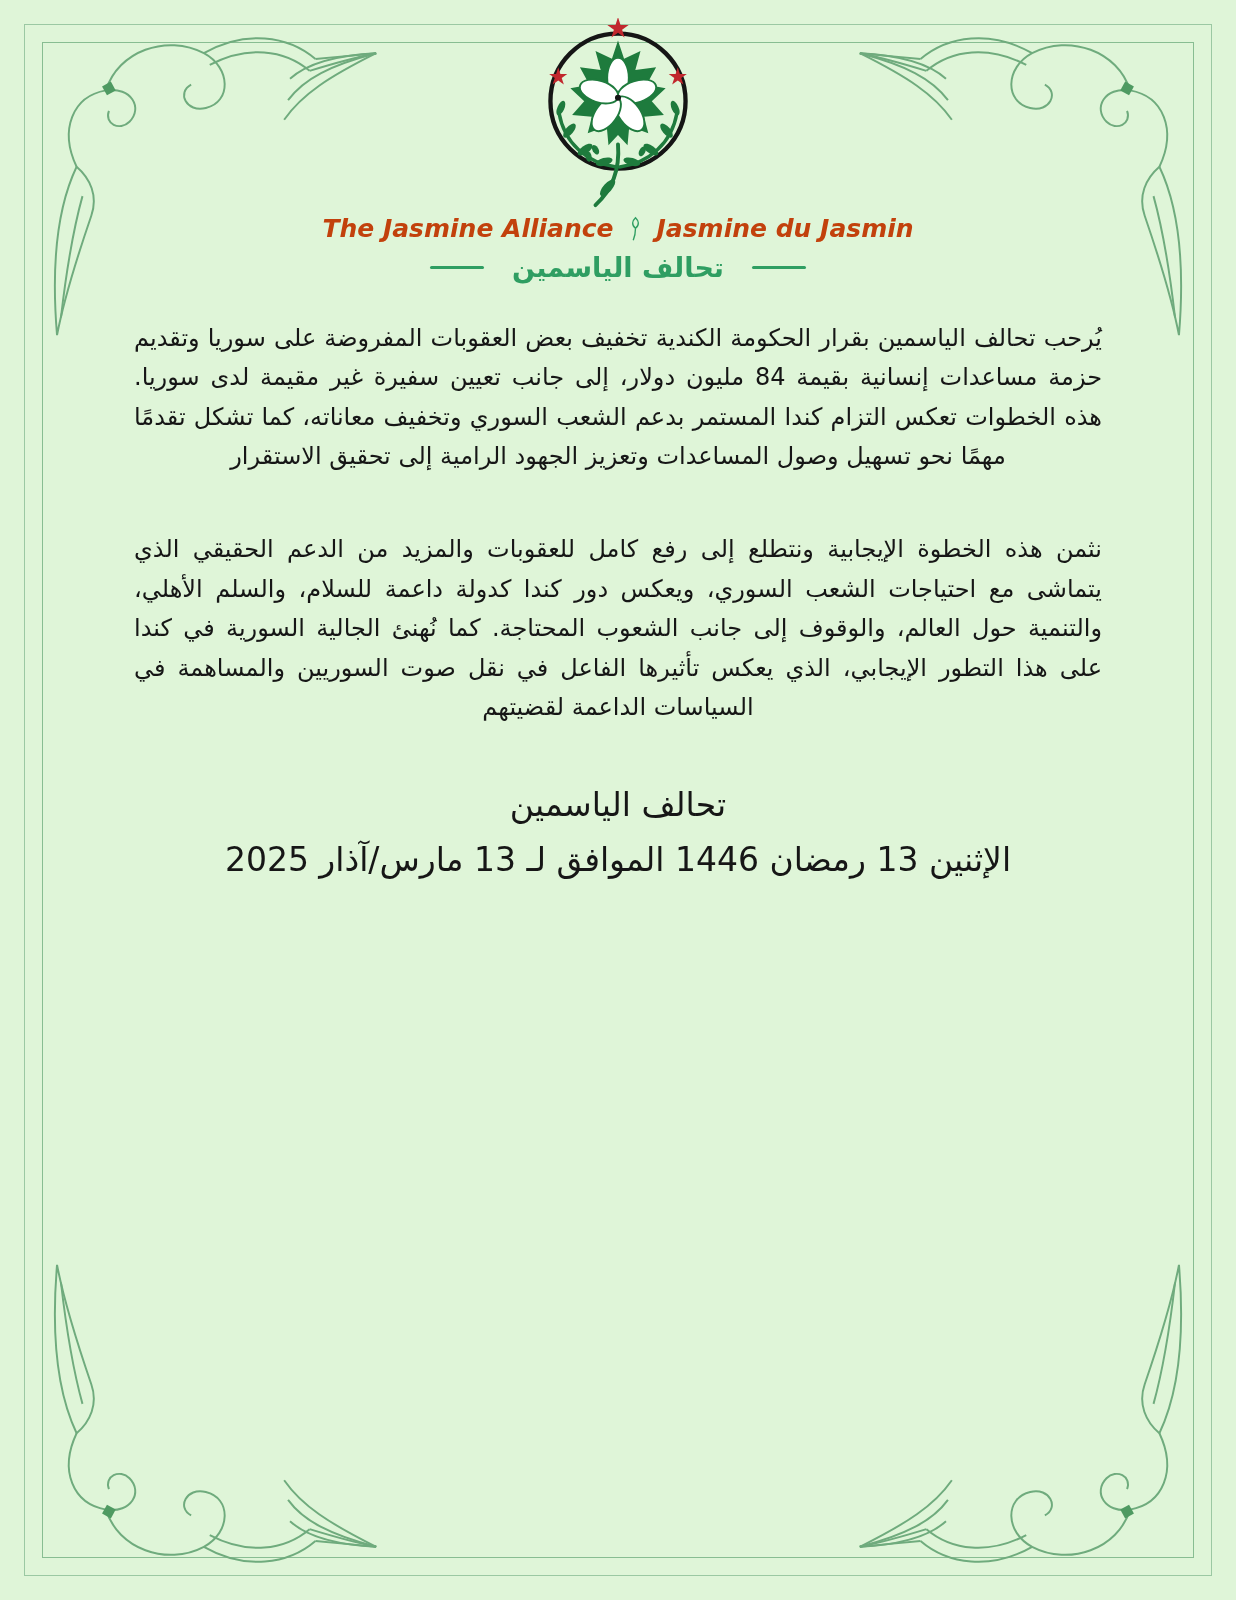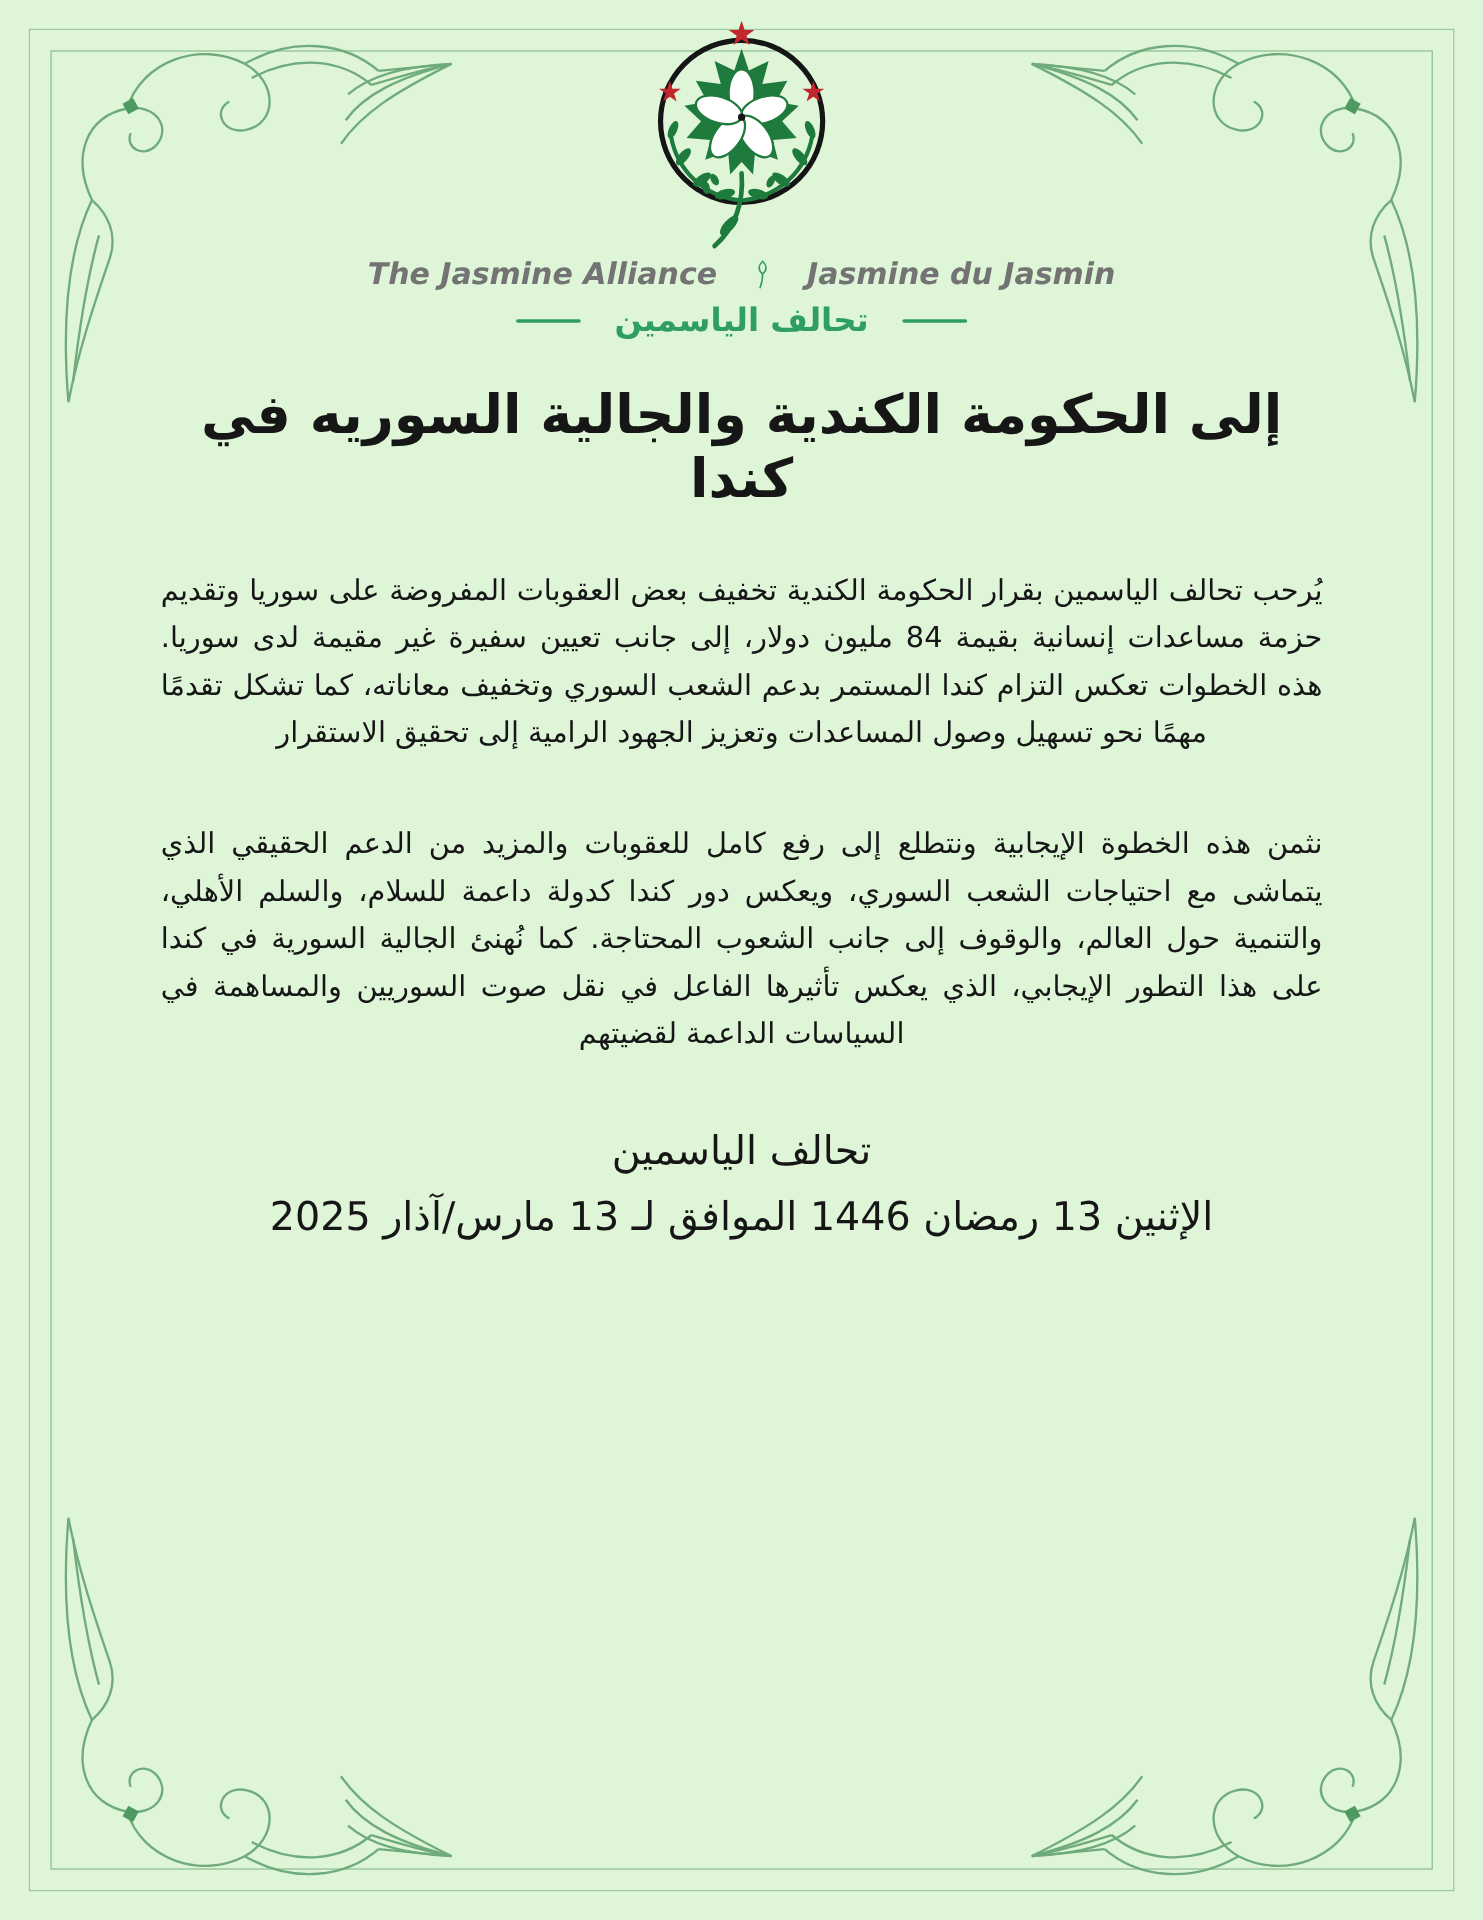--- a/index.html
+++ b/index.html
@@ -13,22 +13,22 @@
   
   .flourish{position:absolute;width:372px;height:329px;}
   .fl-tl{left:12px;top:14px;}
   .fl-tr{right:12px;top:14px;transform:scaleX(-1);}
   .fl-bl{left:12px;bottom:14px;transform:scaleY(-1);}
   .fl-br{right:12px;bottom:14px;transform:scale(-1,-1);}
 
   
   .brand{position:relative;padding-top:18px;text-align:center;}
   .logo-svg{display:block;margin:0 auto;width:176px;height:194px;}
-  .latin-name{display:flex;align-items:center;justify-content:center;gap:30px;
-    font-style:italic;font-weight:bold;font-size:25px;color:#737373;margin-top:2px;}
+  .latin-name{display:flex;align-items:center;justify-content:center;gap:14px;
+    font-style:italic;font-weight:bold;font-size:25px;color:#c2410c;margin-top:2px;}
   .ar-brand{display:flex;align-items:center;justify-content:center;gap:28px;
     direction:rtl;margin-top:9px;font-size:27px;font-weight:bold;color:#2f9e62;}
   .dash{width:54px;height:3px;background:#2f9e62;border-radius:2px;}
 
   
   .letter{position:relative;width:968px;margin:36px auto 0;direction:rtl;color:#161616;}
   .title{font-size:45px;font-weight:bold;text-align:center;margin:0 0 48px;}
   .para{font-size:24px;line-height:1.64;text-align:justify;text-align-last:center;
     -moz-text-align-last:center;margin:0 0 54px;}
   .sig{font-size:33px;text-align:center;margin-top:58px;}
@@ -134,21 +134,20 @@
     </div>
 
     <div class="ar-brand">
       <span class="dash"></span>
       <span>تحالف الياسمين</span>
       <span class="dash"></span>
     </div>
   </header>
 
   <main class="letter">
-    <h1 class="title">إلى الحكومة الكندية والجالية السوريه في كندا</h1>
 
     <p class="para">يُرحب تحالف الياسمين بقرار الحكومة الكندية تخفيف بعض العقوبات المفروضة على سوريا وتقديم حزمة مساعدات إنسانية بقيمة 84 مليون دولار، إلى جانب تعيين سفيرة غير مقيمة لدى سوريا. هذه الخطوات تعكس التزام كندا المستمر بدعم الشعب السوري وتخفيف معاناته، كما تشكل تقدمًا مهمًا نحو تسهيل وصول المساعدات وتعزيز الجهود الرامية إلى تحقيق الاستقرار</p>
     <p class="para">نثمن هذه الخطوة الإيجابية ونتطلع إلى رفع كامل للعقوبات والمزيد من الدعم الحقيقي الذي يتماشى مع احتياجات الشعب السوري، ويعكس دور كندا كدولة داعمة للسلام، والسلم الأهلي، والتنمية حول العالم، والوقوف إلى جانب الشعوب المحتاجة. كما نُهنئ الجالية السورية في كندا على هذا التطور الإيجابي، الذي يعكس تأثيرها الفاعل في نقل صوت السوريين والمساهمة في السياسات الداعمة لقضيتهم</p>
 
     <div class="sig">تحالف الياسمين</div>
     <div class="date">الإثنين 13 رمضان 1446 الموافق لـ 13 مارس/آذار 2025</div>
   </main>
 
 </div>
 

